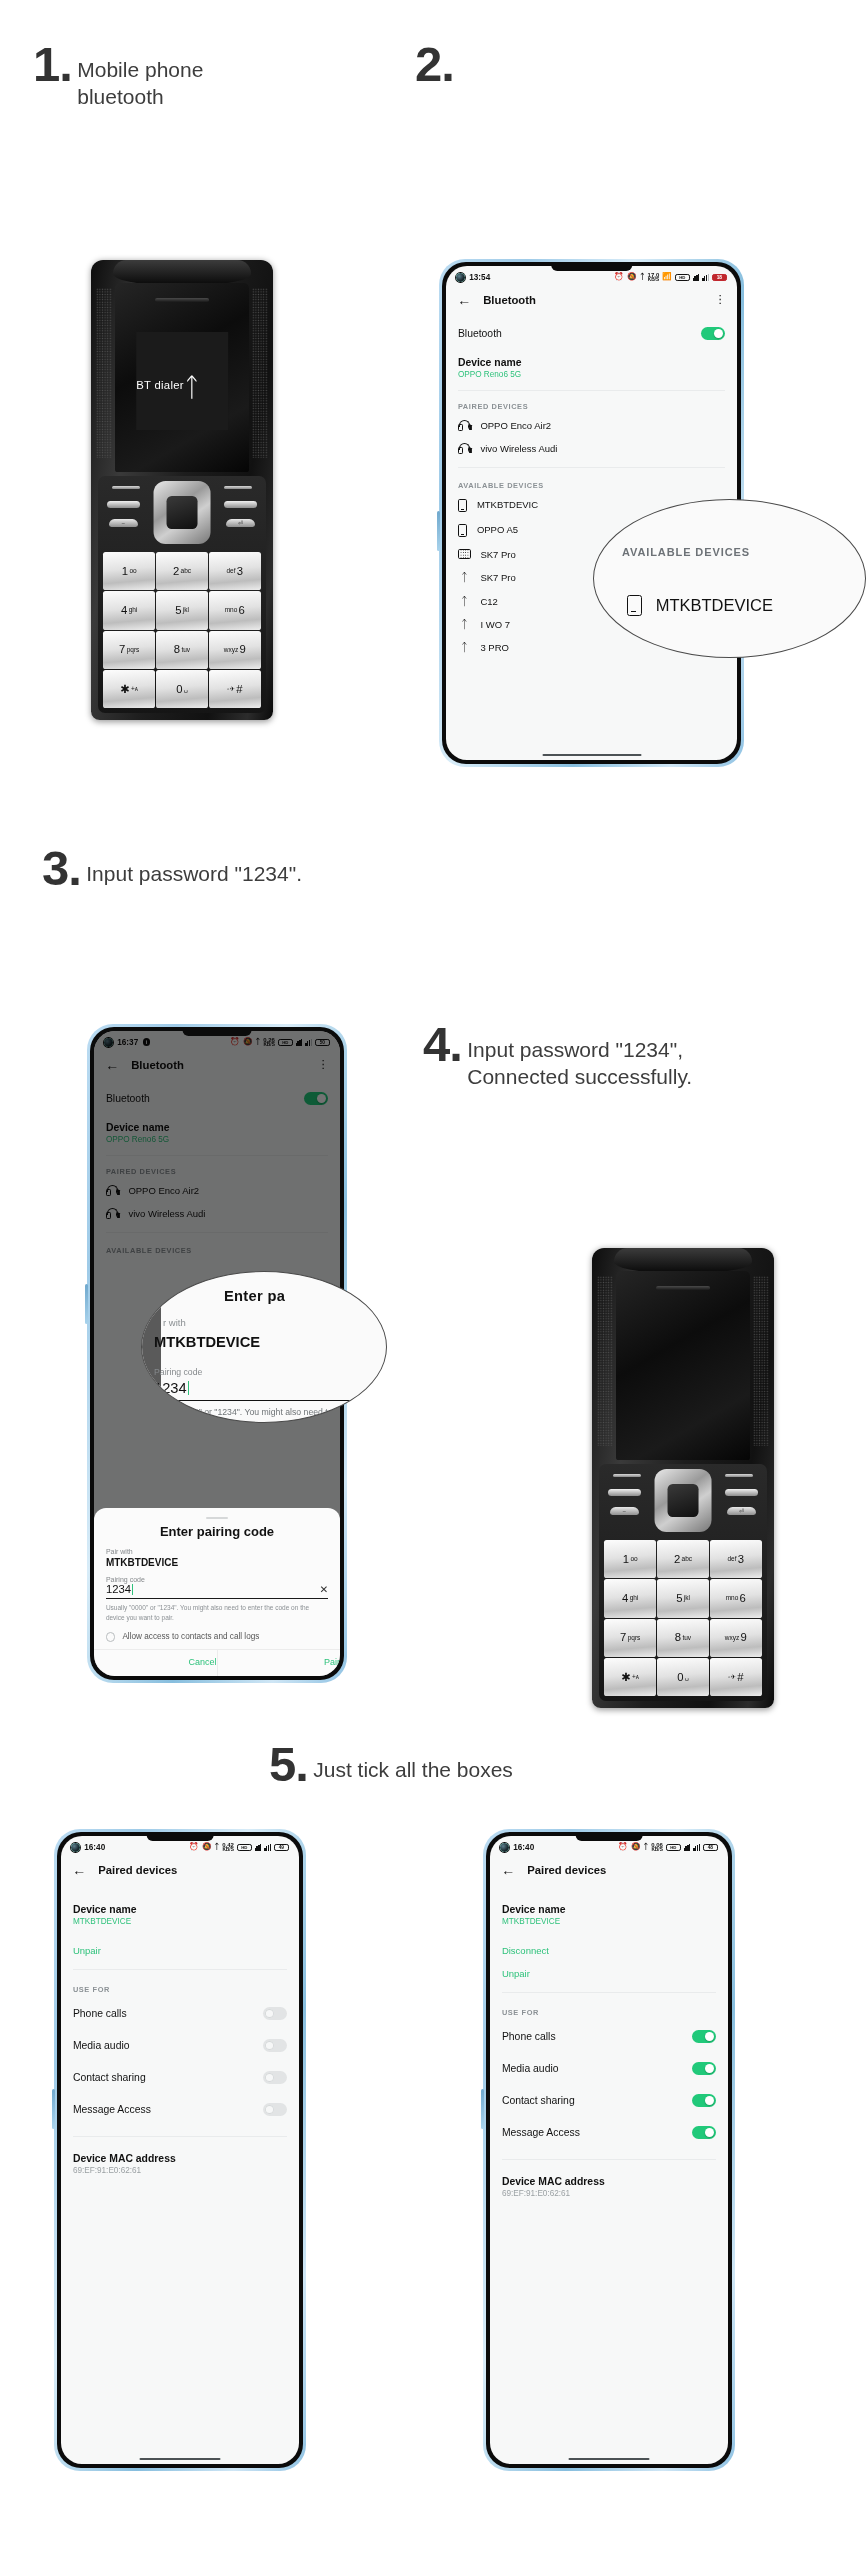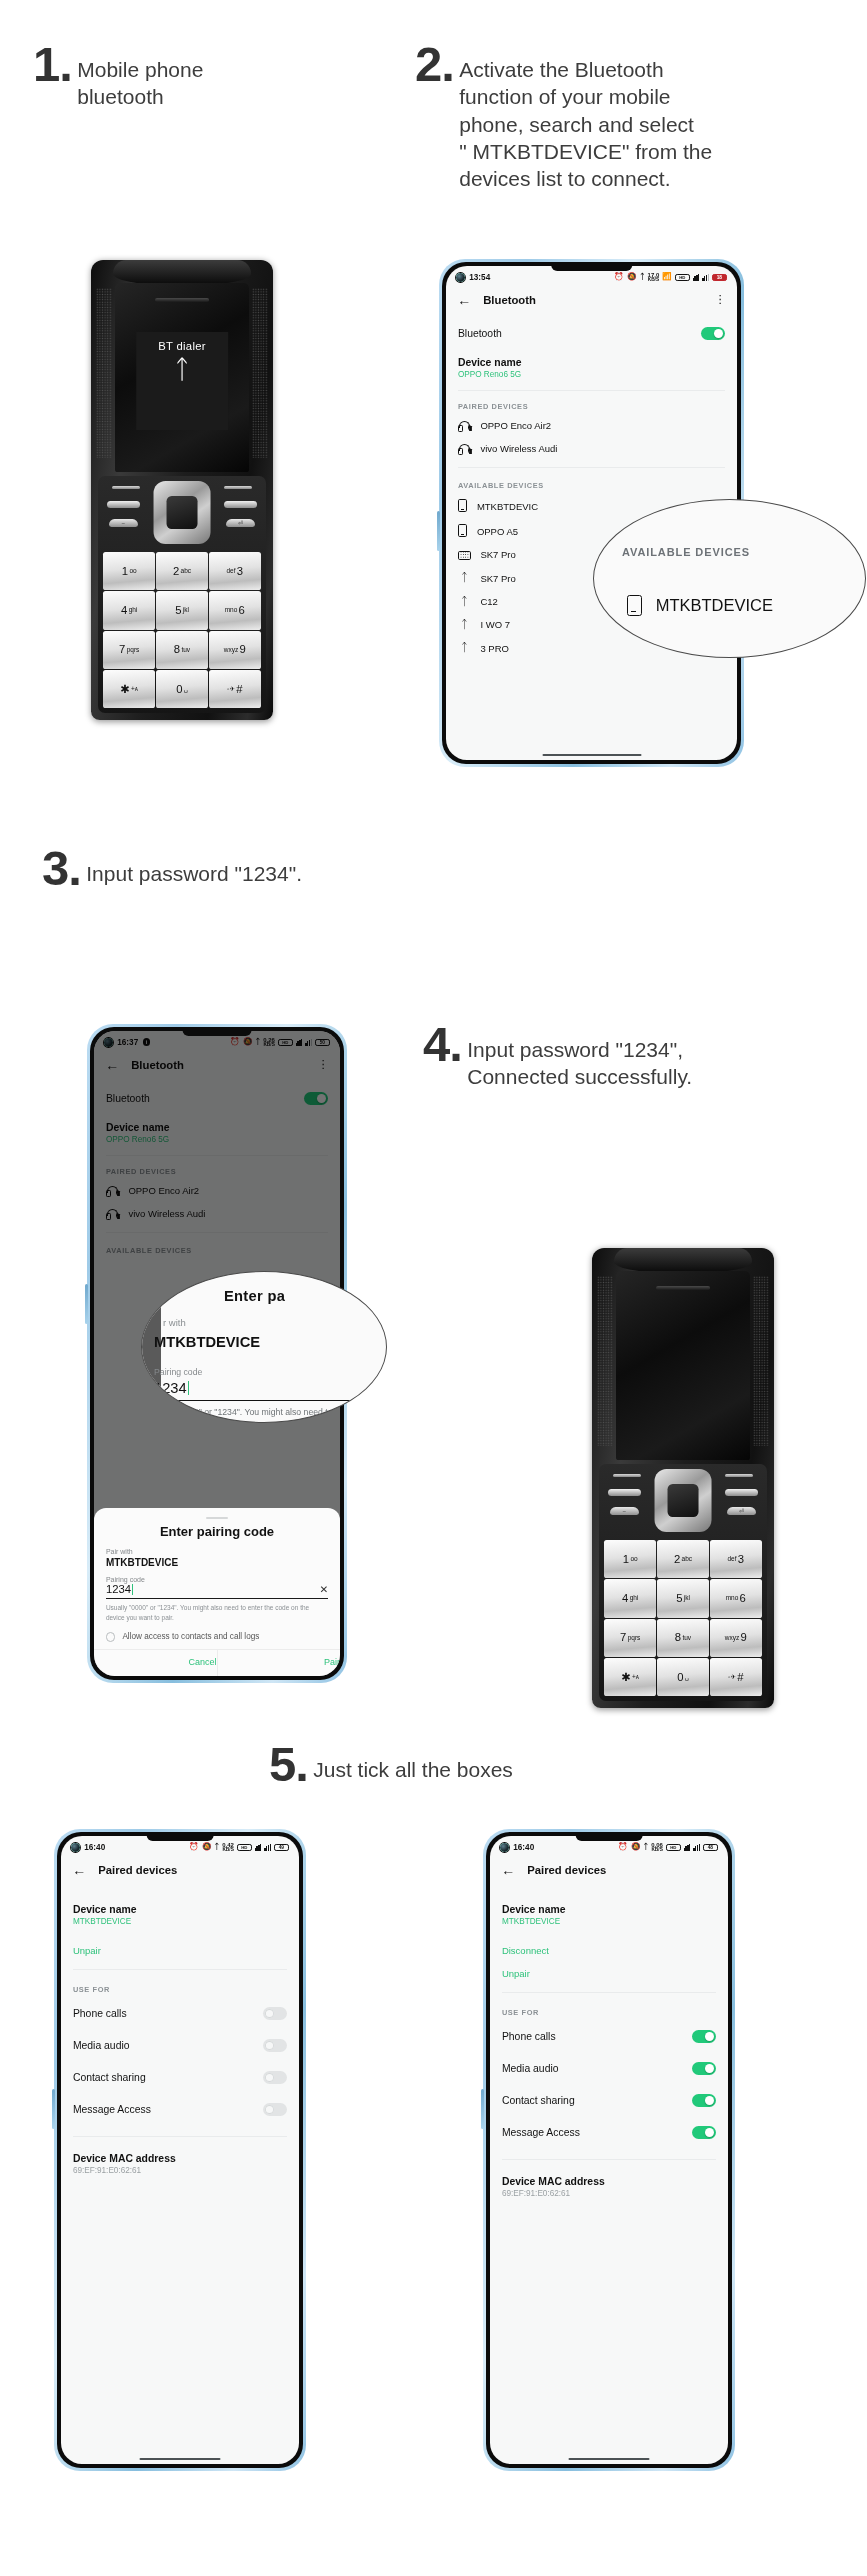--- a/index.html
+++ b/index.html
@@ -55,21 +55,21 @@
   }
   .bp-speaker {
     position: absolute; left: 50%; transform: translateX(-50%); top: 8%;
     width: 40%; height: 3.5px; border-radius: 2.6px;
     background: linear-gradient(180deg,#4a4a4a,#1a1a1a);
   }
   .bp-lcd {
     position: absolute; left: 50%; transform: translateX(-50%); top: 26%;
     width: 68%; height: 52%;
     background: #1b1b1b;
-    display: flex; flex-direction: column; align-items: center; justify-content: flex-start;
+    display: flex; flex-direction: row; align-items: center; justify-content: flex-start;
     padding-top: 6%;
   }
   .bp-lcd-title { color: #fff; font-size: 11.3px; letter-spacing: 0.3px; }
   .bp-bt-glyph { color:#fff; font-size: 26px; line-height: 1; margin-top: 3.5px; font-weight: 300;}
   .bp-pass-box {
     margin-top: 6px; border: 1.3px solid #fff; width: 84%; height: 14.7px;
     display:flex; align-items:center;
   }
   .bp-stars { color:#fff; font-size: 11.3px; letter-spacing: 2.6px; padding-left: 3.5px; }
   .bp-caret { width:1.3px; height:9.5px; background:#fff; margin-left:2.6px; }
@@ -193,21 +193,21 @@
   .toggle.off .knob { left:1.7px; background:#f6f7f7; box-shadow:inset 0 0 0 0.9px #d5d8d9; }
 
   .kv { padding: 3.5px 12px 8.7px 12px; }
   .kv .k { font-size:10.4px; color:#111; font-weight:600; }
   .kv .v { font-size:8.2px; color:#2fc27c; margin-top:1.7px; }
   .kv .v.grey { color:#9aa0a3; }
 
   .sep { height:0.9px; background:#e9ebec; margin:2.6px 12px; }
   .section-h { font-size:7.4px; color:#8b9195; letter-spacing:0.6px; padding:7.8px 12px 3.5px 12px; font-weight:600;}
 
-  .dev { display:flex; align-items:flex-end; padding:6px 12px; gap:9.5px; }
+  .dev { display:flex; align-items:flex-start; padding:6px 12px; gap:9.5px; }
   .dev .nm { font-size:9.5px; color:#111; }
   .ico-sq { width:9.5px; height:13px; border:1.1px solid #111; border-radius:1.7px; position:relative;}
   .ico-sq::after { content:""; position:absolute; left:1.7px; bottom:1.3px; width:3.5px; height:1px; background:#111;}
   .ico-hp { width:13px;height:10.4px;position:relative; }
   .ico-hp::before { content:""; position:absolute; left:0.9px; right:0.9px; top:0; height:6px;
     border:1.1px solid #111; border-bottom:none; border-radius:6px 6px 0 0; }
   .ico-hp::after { content:""; position:absolute; left:0; top:4.3px; width:2.9px;height:5.2px;
     border:1.1px solid #111; border-radius:1.3px;
     box-shadow: 10px 0 0 -1.1px #111, 9px 0 0 0 transparent; }
   .ico-hp i { position:absolute; right:0; top:4.3px; width:2.9px;height:5.2px;border:1.1px solid #111;border-radius:1.3px;}
@@ -265,25 +265,20 @@
 <body>
 
 <div class="step" style="left:33px; top:42px;">
   <div class="step-num"><span>1</span><span class="dot">.</span></div>
   <div class="step-text">Mobile phone
 bluetooth</div>
 </div>
 
 <div class="step" style="left:415px; top:42px;">
   <div class="step-num"><span>2</span><span class="dot">.</span></div>
-  <div class="step-text">Activate the Bluetooth
-function of your mobile
-phone, search and select
-" MTKBTDEVICE" from the
-devices list to connect.</div>
 </div>
 
 <div class="bar-phone" style="left:91px; top:260px; width:182px; height:460px;">
   <div class="bp-body"></div>
   <div class="bp-topcap"></div>
   <div class="bp-mesh-l"></div>
   <div class="bp-mesh-r"></div>
   <div class="bp-screenpanel">
     <div class="bp-speaker"></div>
     <div class="bp-lcd">

